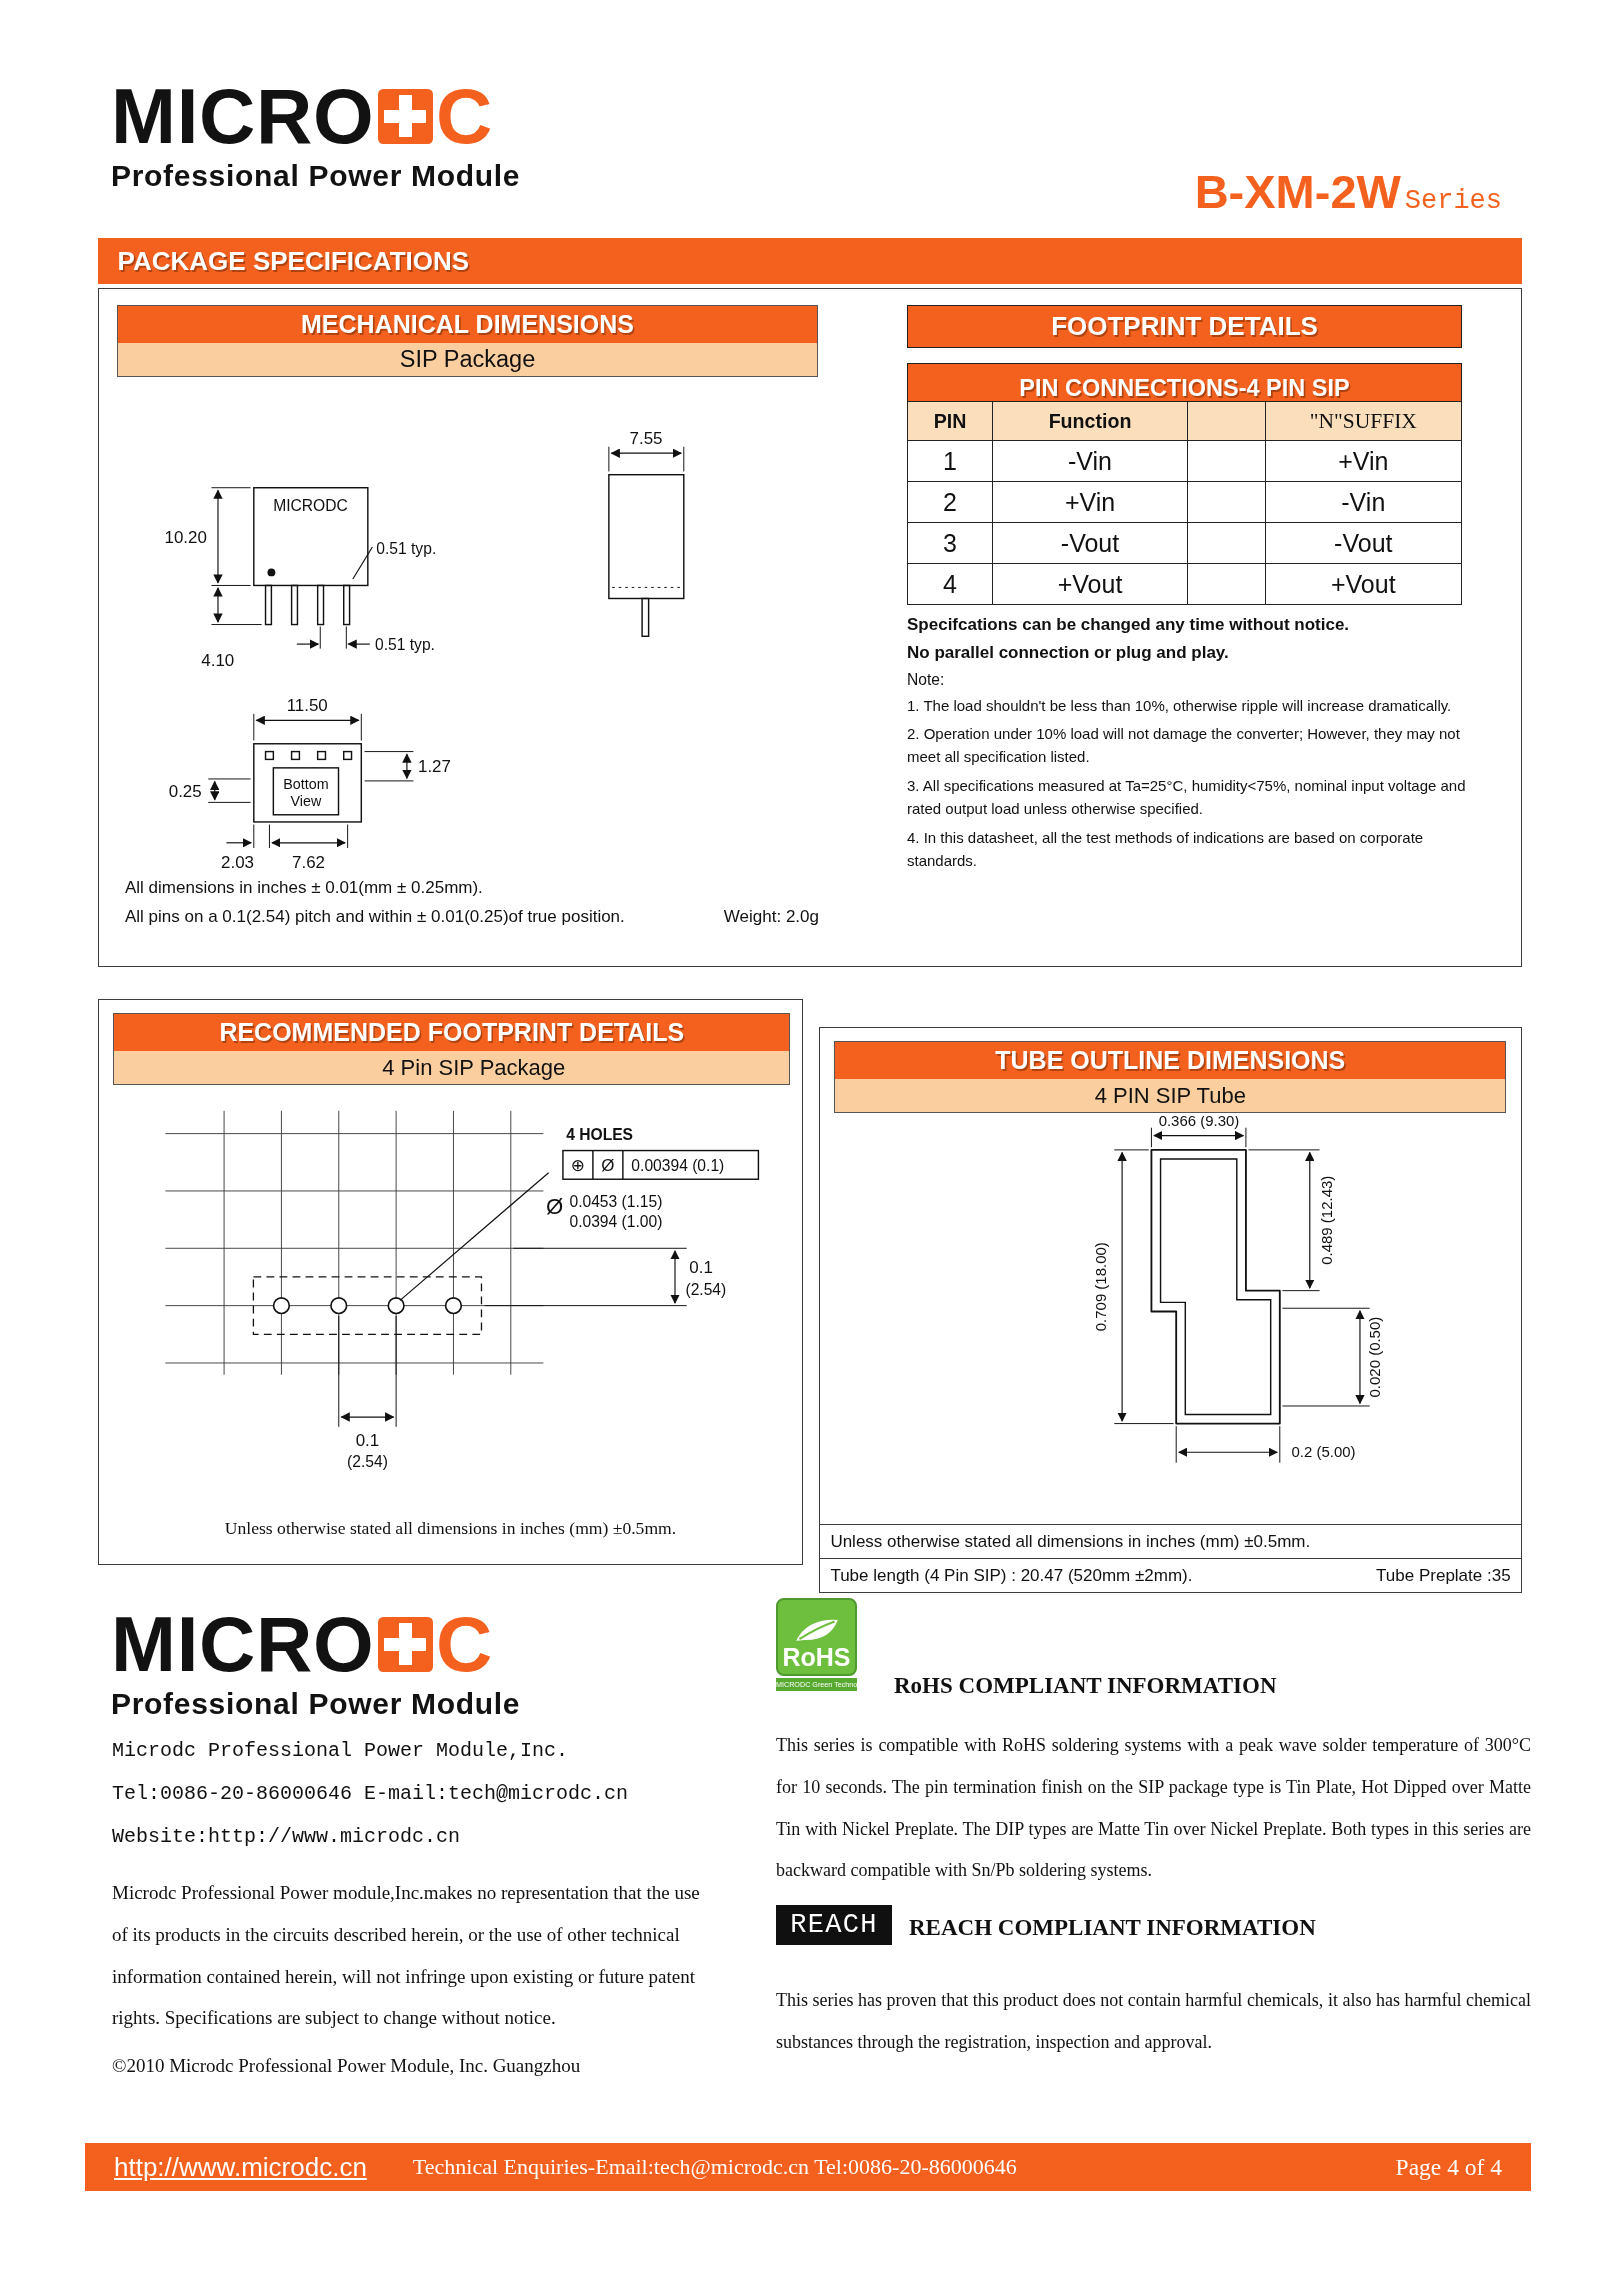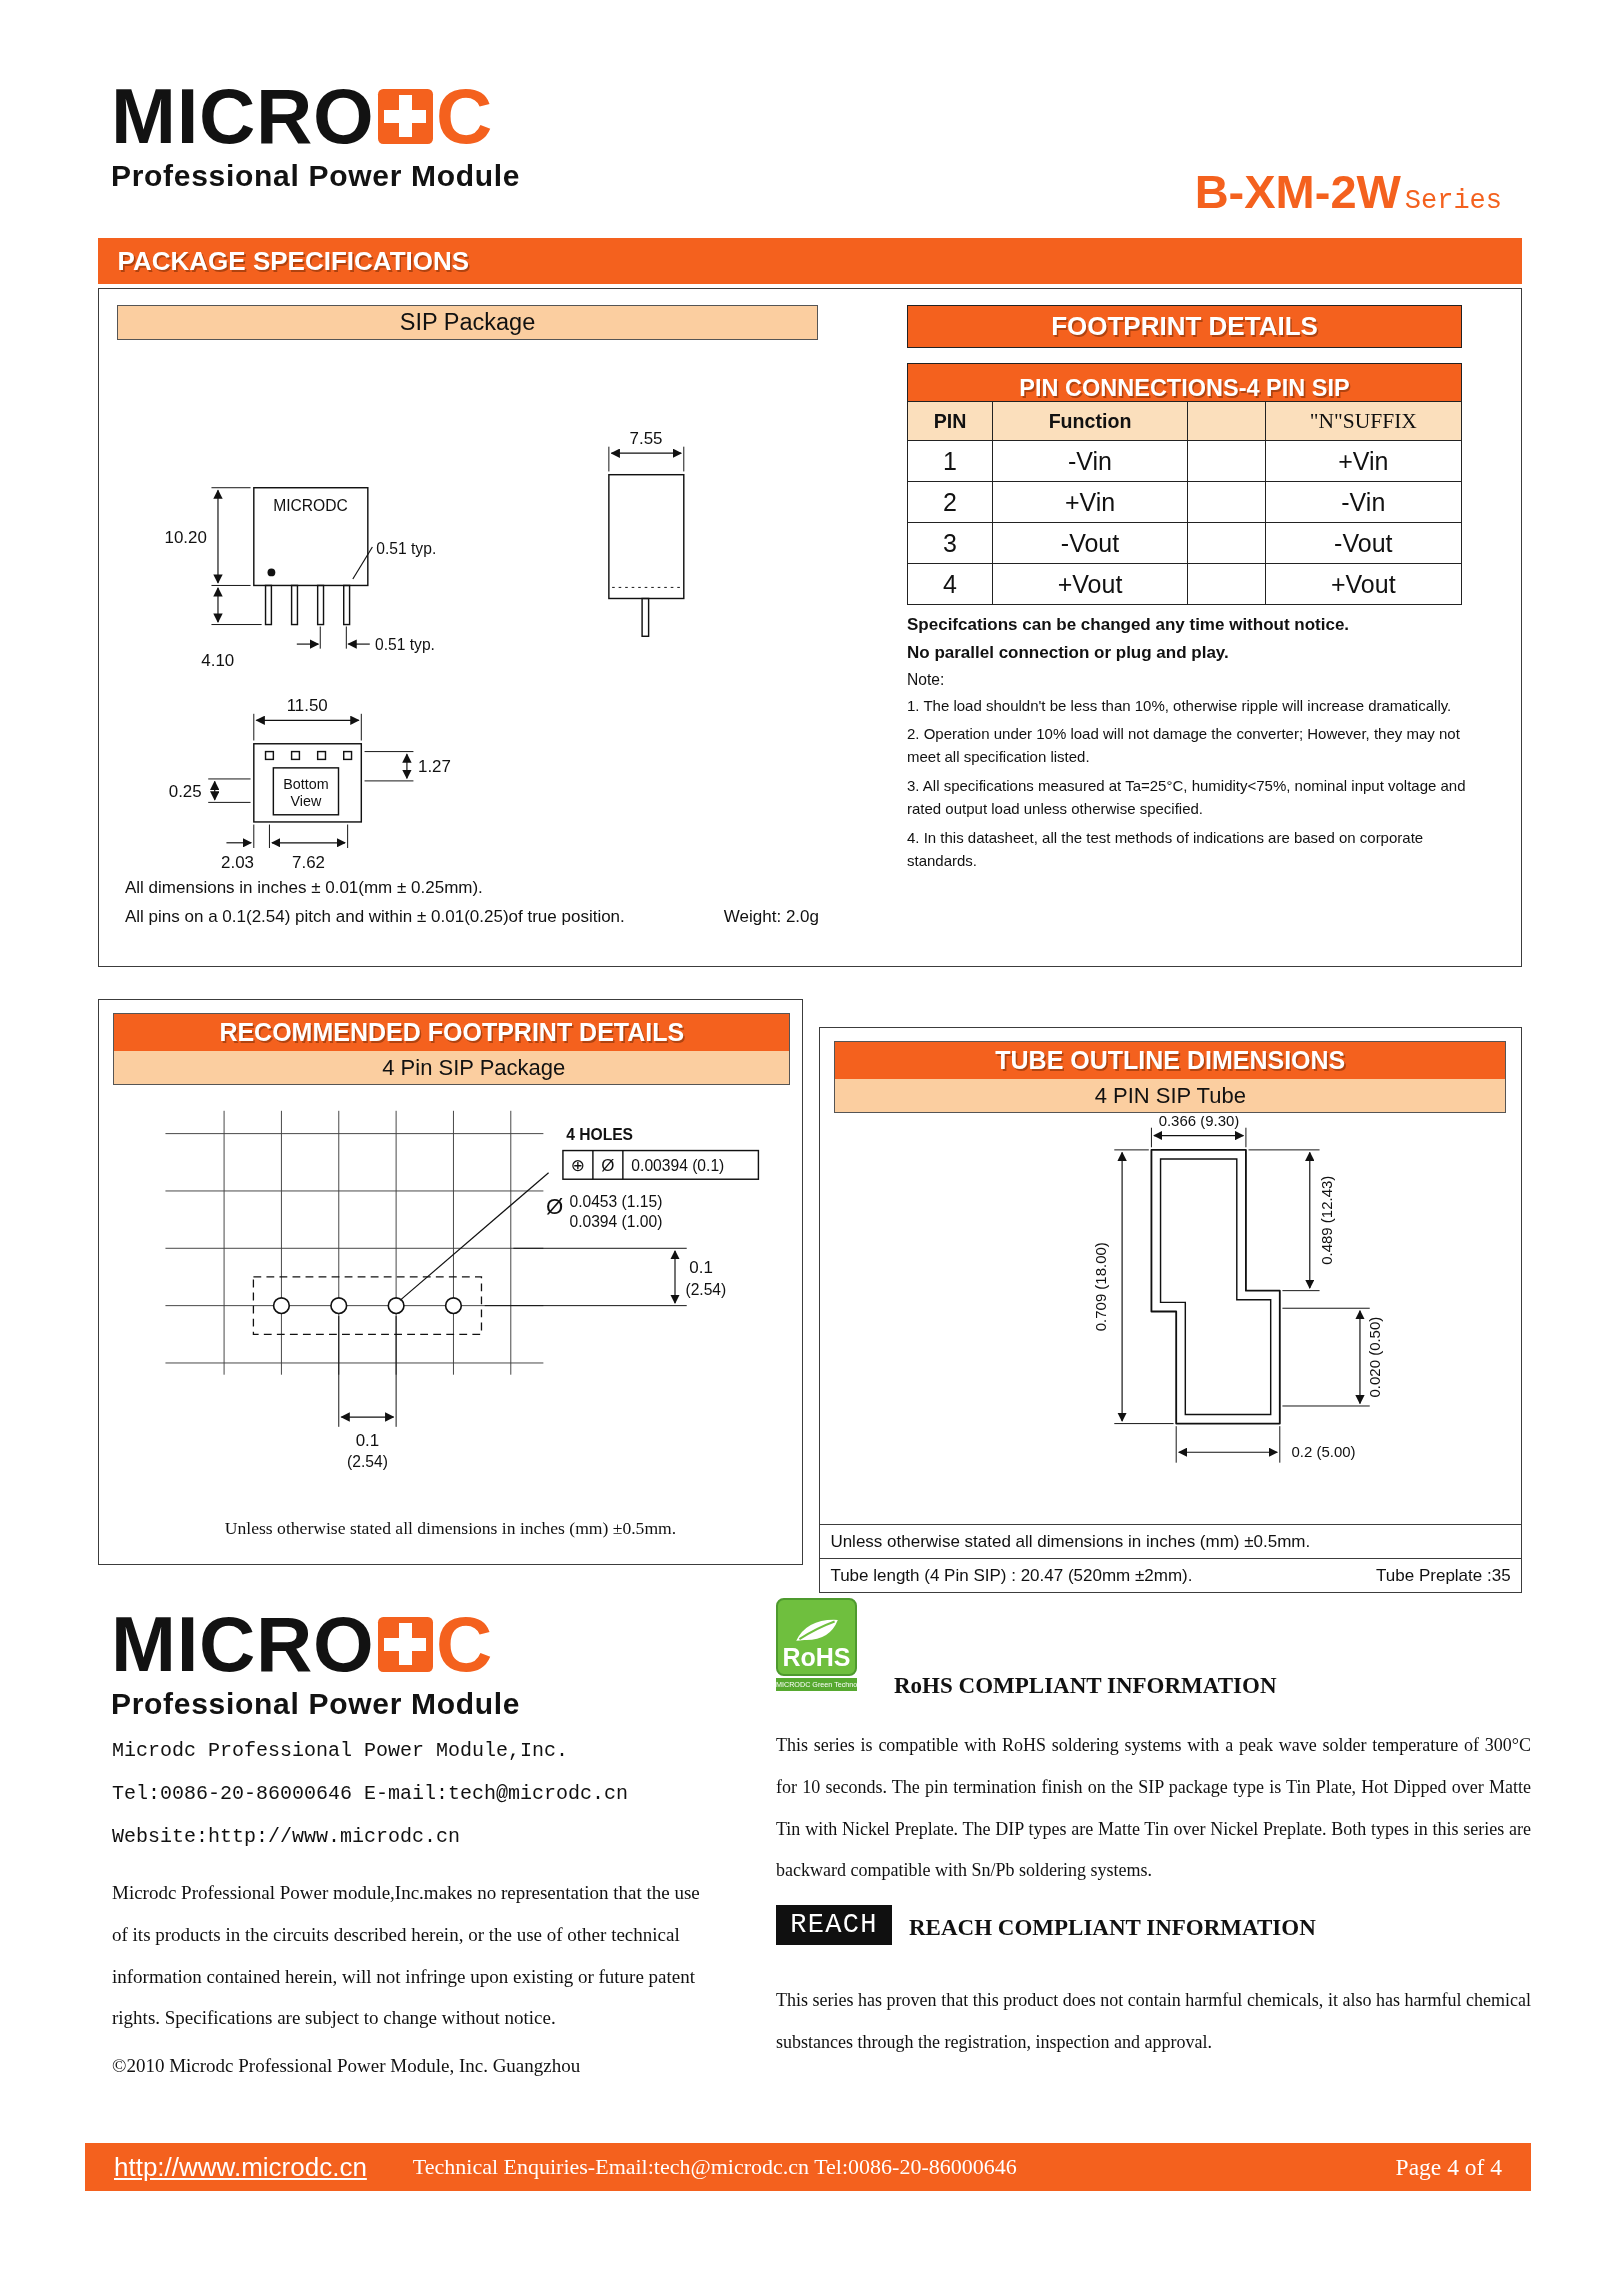--- a/index.html
+++ b/index.html
@@ -95,20 +95,21 @@
 
   <div class="abs" style="right:114px;top:164px;white-space:nowrap;">
     <span class="series-name">B-XM-2W</span><span class="series-suffix">Series</span>
   </div>
 
   <div class="abs orange-bar" style="left:98px;top:238px;width:1424px;height:46px;justify-content:flex-start;padding-left:19.6px;font-size:26px;">PACKAGE SPECIFICATIONS</div>
 
   <div class="box" style="left:98px;top:288px;width:1424px;height:679px;">
 
     <div class="hdr-wrap" style="left:18px;top:15.6px;width:701px;">
+      <div class="orange-bar" style="height:37px;font-size:25px;">MECHANICAL DIMENSIONS</div>
       <div class="peach-bar" style="height:33px;font-size:23.5px;">SIP Package</div>
     </div>
 
     <svg class="abs" style="left:18px;top:91px;" width="701" height="493" viewBox="0 0 1076 756">
       <defs>
         <marker id="a1" viewBox="0 0 10 10" refX="9" refY="5" markerWidth="8" markerHeight="8" orient="auto-start-reverse">
           <path d="M0,0 L10,5 L0,10 z" fill="#111"></path>
         </marker>
       </defs>
       <g class="ln">

